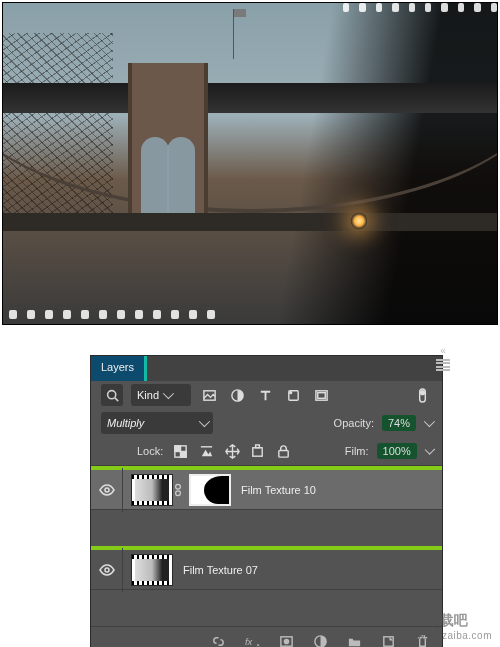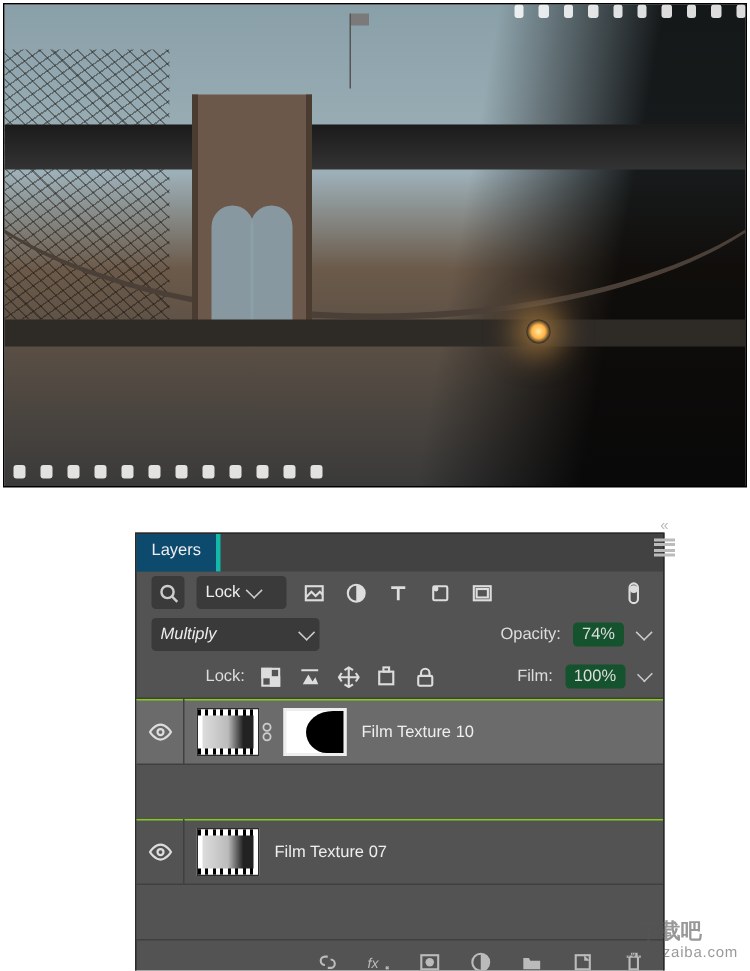--- a/index.html
+++ b/index.html
@@ -41,21 +41,21 @@
   .select.kind{width:60px;}
   .select.blend{width:112px;font-style:italic;}
   .chev { width:8px;height:8px;border-right:1.5px solid #ccc;border-bottom:1.5px solid #ccc;transform:rotate(45deg) translateY(-2px);}
   .iconbtn { width:20px; height:20px; display:flex; align-items:center; justify-content:center; }
   .iconbtn svg{width:15px;height:15px;stroke:#ddd;fill:none;stroke-width:1.5;}
   .lbl{color:#ddd;padding-left:36px;}
   .pct{background:#14532d;border-radius:3px;padding:2px 6px;}
   .divider{height:1px;background:#404040;}
 
   .layers { background:#535353; }
-  .layer { height:44px; display:flex; align-items:center; border-top:1px solid #84cc16; border-bottom:1px solid #404040; }
+  .layer { height:44px; display:flex; align-items:center; border-top:4px solid #84cc16; border-bottom:1px solid #404040; }
   .layer.selected{background:#6b6b6b;}
   .eye { width:32px; height:44px; display:flex; align-items:center; justify-content:center; border-right:1px solid #404040;}
   .eye svg{width:16px;height:16px;stroke:#ddd;fill:none;stroke-width:1.5;}
   .thumb { width:42px; height:32px; margin-left:8px; border:1px solid #2b2b2b; background:#fff; position:relative;}
   .thumb.film::before{content:"";position:absolute;inset:3px;background:linear-gradient(90deg,#ddd 0%,#bbb 50%,#222 80%);}
   .thumb.film::after{content:"";position:absolute;top:0;left:0;right:0;height:4px;background:repeating-linear-gradient(90deg,#000 0 2px,#fff 2px 5px);}
   .thumb.film .bot{position:absolute;bottom:0;left:0;right:0;height:4px;background:repeating-linear-gradient(90deg,#000 0 2px,#fff 2px 5px);}
   .mask { width:42px; height:32px; margin-left:6px; border:2px solid #eee; background:#fff; position:relative;}
   .mask::before{content:"";position:absolute;right:0;top:0;bottom:0;width:65%;background:#000;border-radius:18px 0 0 14px/50%;}
   .link { width:10px; display:flex; justify-content:center; }
@@ -125,21 +125,21 @@
     </div>
 
     <div class="row">
       <div class="search">
         <svg viewBox="0 0 16 16">
             <circle cx="7" cy="7" r="5"></circle>
             <line x1="11" y1="11" x2="15" y2="15"></line>
           </svg>
       </div>
       <div class="select kind">
-        <span>Lock</span>
+        <span>Kind</span>
         <span class="chev"></span>
       </div>
       <div class="iconbtn">
           <svg viewBox="0 0 16 16">
             <rect x="2" y="3" width="12" height="10"></rect>
             <polyline points="2,11 6,7 9,10 12,7 14,9"></polyline>
           </svg>
         </div>
       <div class="iconbtn">
           <svg viewBox="0 0 16 16">

